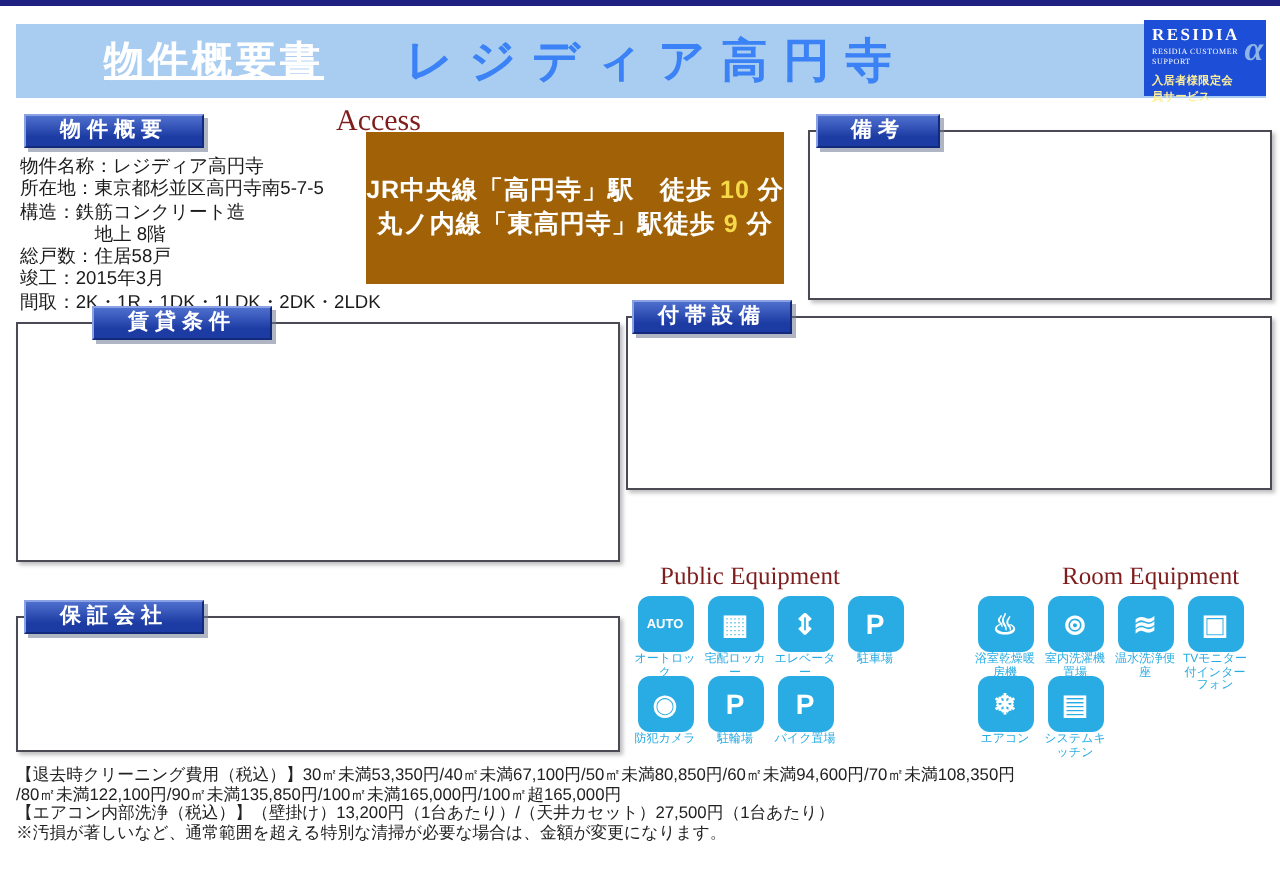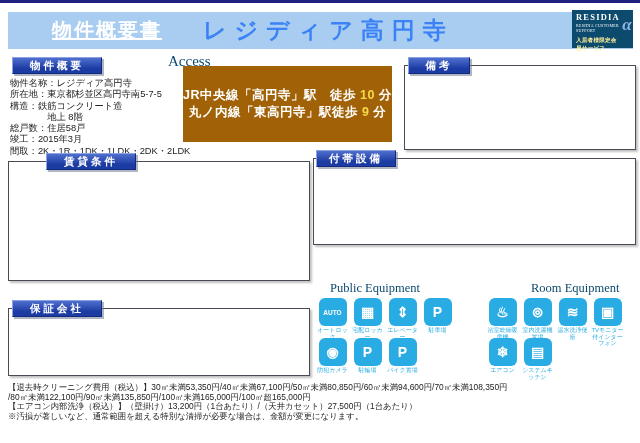--- a/index.html
+++ b/index.html
@@ -4,34 +4,34 @@
 <style>
   html,body{margin:0;padding:0;background:#fff;}
   .page{position:relative;width:640px;height:443px;background:#ffffff;overflow:hidden;
         font-family:"Liberation Sans",sans-serif;color:#1b1b1b;}
   .topbar{position:absolute;left:0;top:0;width:640px;height:3px;background:#1e2082;}
   .band{position:absolute;left:8px;top:12px;width:625px;height:37px;background:#a9cdf1;}
   .doc-title{position:absolute;left:52px;top:17px;font-size:20px;font-weight:bold;color:#ffffff;
              letter-spacing:2px;text-decoration:underline;}
   .prop-title{position:absolute;left:203px;top:15px;font-size:23px;font-weight:bold;color:#3b82f6;
               letter-spacing:8px;white-space:nowrap;font-family:Liberation Mono, monospace;}
-  .logo{position:absolute;left:572px;top:10px;width:61px;height:38px;background:#0c4a6e;
+  .logo{position:absolute;left:572px;top:10px;width:61px;height:38px;background:#1d4ed8;
         font-family:"Liberation Serif",serif;color:#fff;box-sizing:border-box;padding:2px 16px 0 4px;}
   .logo-brand{font-size:8.5px;letter-spacing:1.2px;font-weight:bold;}
   .logo-sub{font-size:4px;letter-spacing:0.3px;position:relative;width:50px;margin-top:1px;}
   .logo-alpha{position:absolute;right:-6px;top:-8px;font-size:17px;font-style:italic;color:#8fb4e6;font-weight:bold;}
   .logo-tagline{font-size:5.6px;color:#ffef9a;margin-top:4px;font-family:"Liberation Sans",sans-serif;font-weight:bold;letter-spacing:0.2px;}
 
   .sec-hd{position:absolute;height:15px;background:linear-gradient(180deg,#4f6fce 0%,#1c3ca4 70%);
           border:1px solid #13297c;border-top-color:#8aa2e4;border-left-color:#8aa2e4;
           box-shadow:2px 2px 0 rgba(110,120,145,.55);color:#fff;font-weight:bold;font-size:10.5px;
           line-height:15px;text-align:center;letter-spacing:3px;z-index:3;}
   .box{position:absolute;background:#fff;border:1px solid #4a4a55;box-shadow:1.5px 1.5px 2px rgba(0,0,0,.25);
        box-sizing:border-box;z-index:1;}
-  .serif-label{position:absolute;font-family:"Liberation Serif",serif;color:#0c4a6e;z-index:2;}
+  .serif-label{position:absolute;font-family:"Liberation Serif",serif;color:#7f1d1d;z-index:2;}
 
   .ov-lines{position:absolute;left:10px;top:78px;width:170px;font-size:9.3px;line-height:11.3px;white-space:nowrap;}
   .access-box{position:absolute;left:183px;top:66px;width:209px;height:76px;background:#a16207;
               display:flex;flex-direction:column;justify-content:center;align-items:center;}
   .access-line{font-size:12.5px;font-weight:bold;color:#ffffff;letter-spacing:0.5px;line-height:17px;white-space:nowrap;}
   .access-num{color:#f5d948;}
 
   .remarks-body{position:absolute;left:409px;top:78px;width:222px;font-size:8px;line-height:9.4px;}
   .remarks-body p{margin:0;}
 

